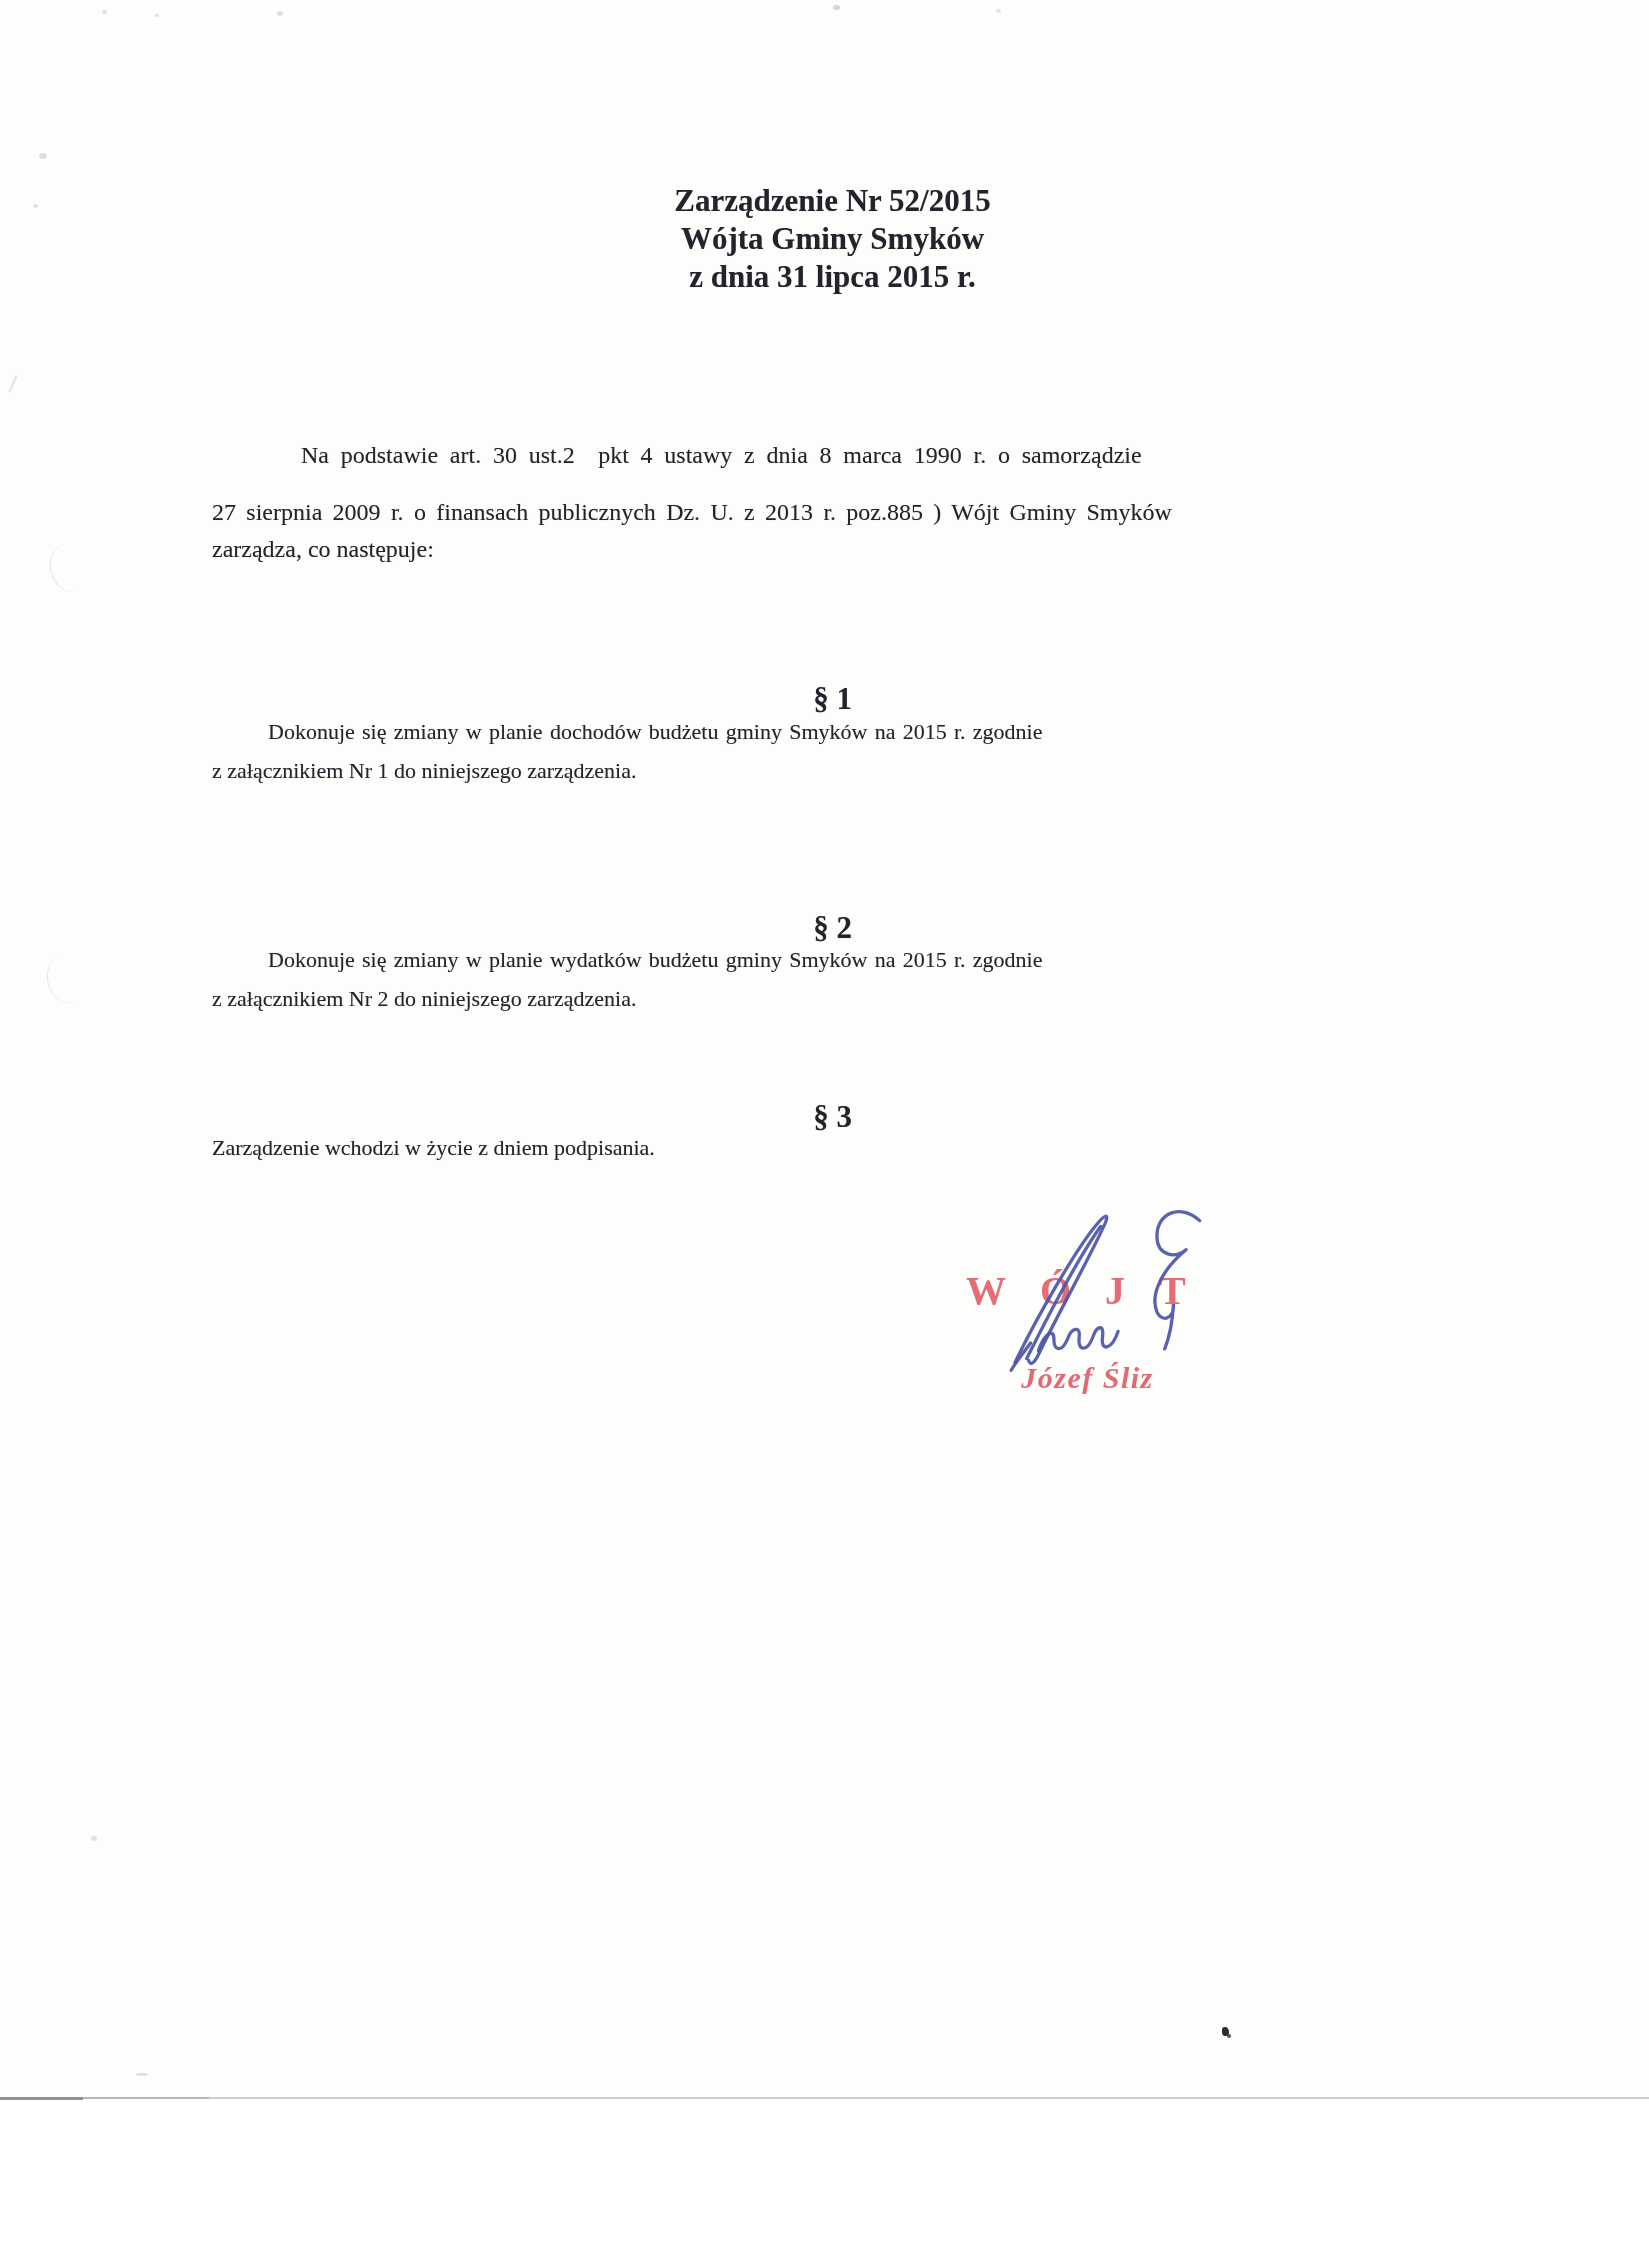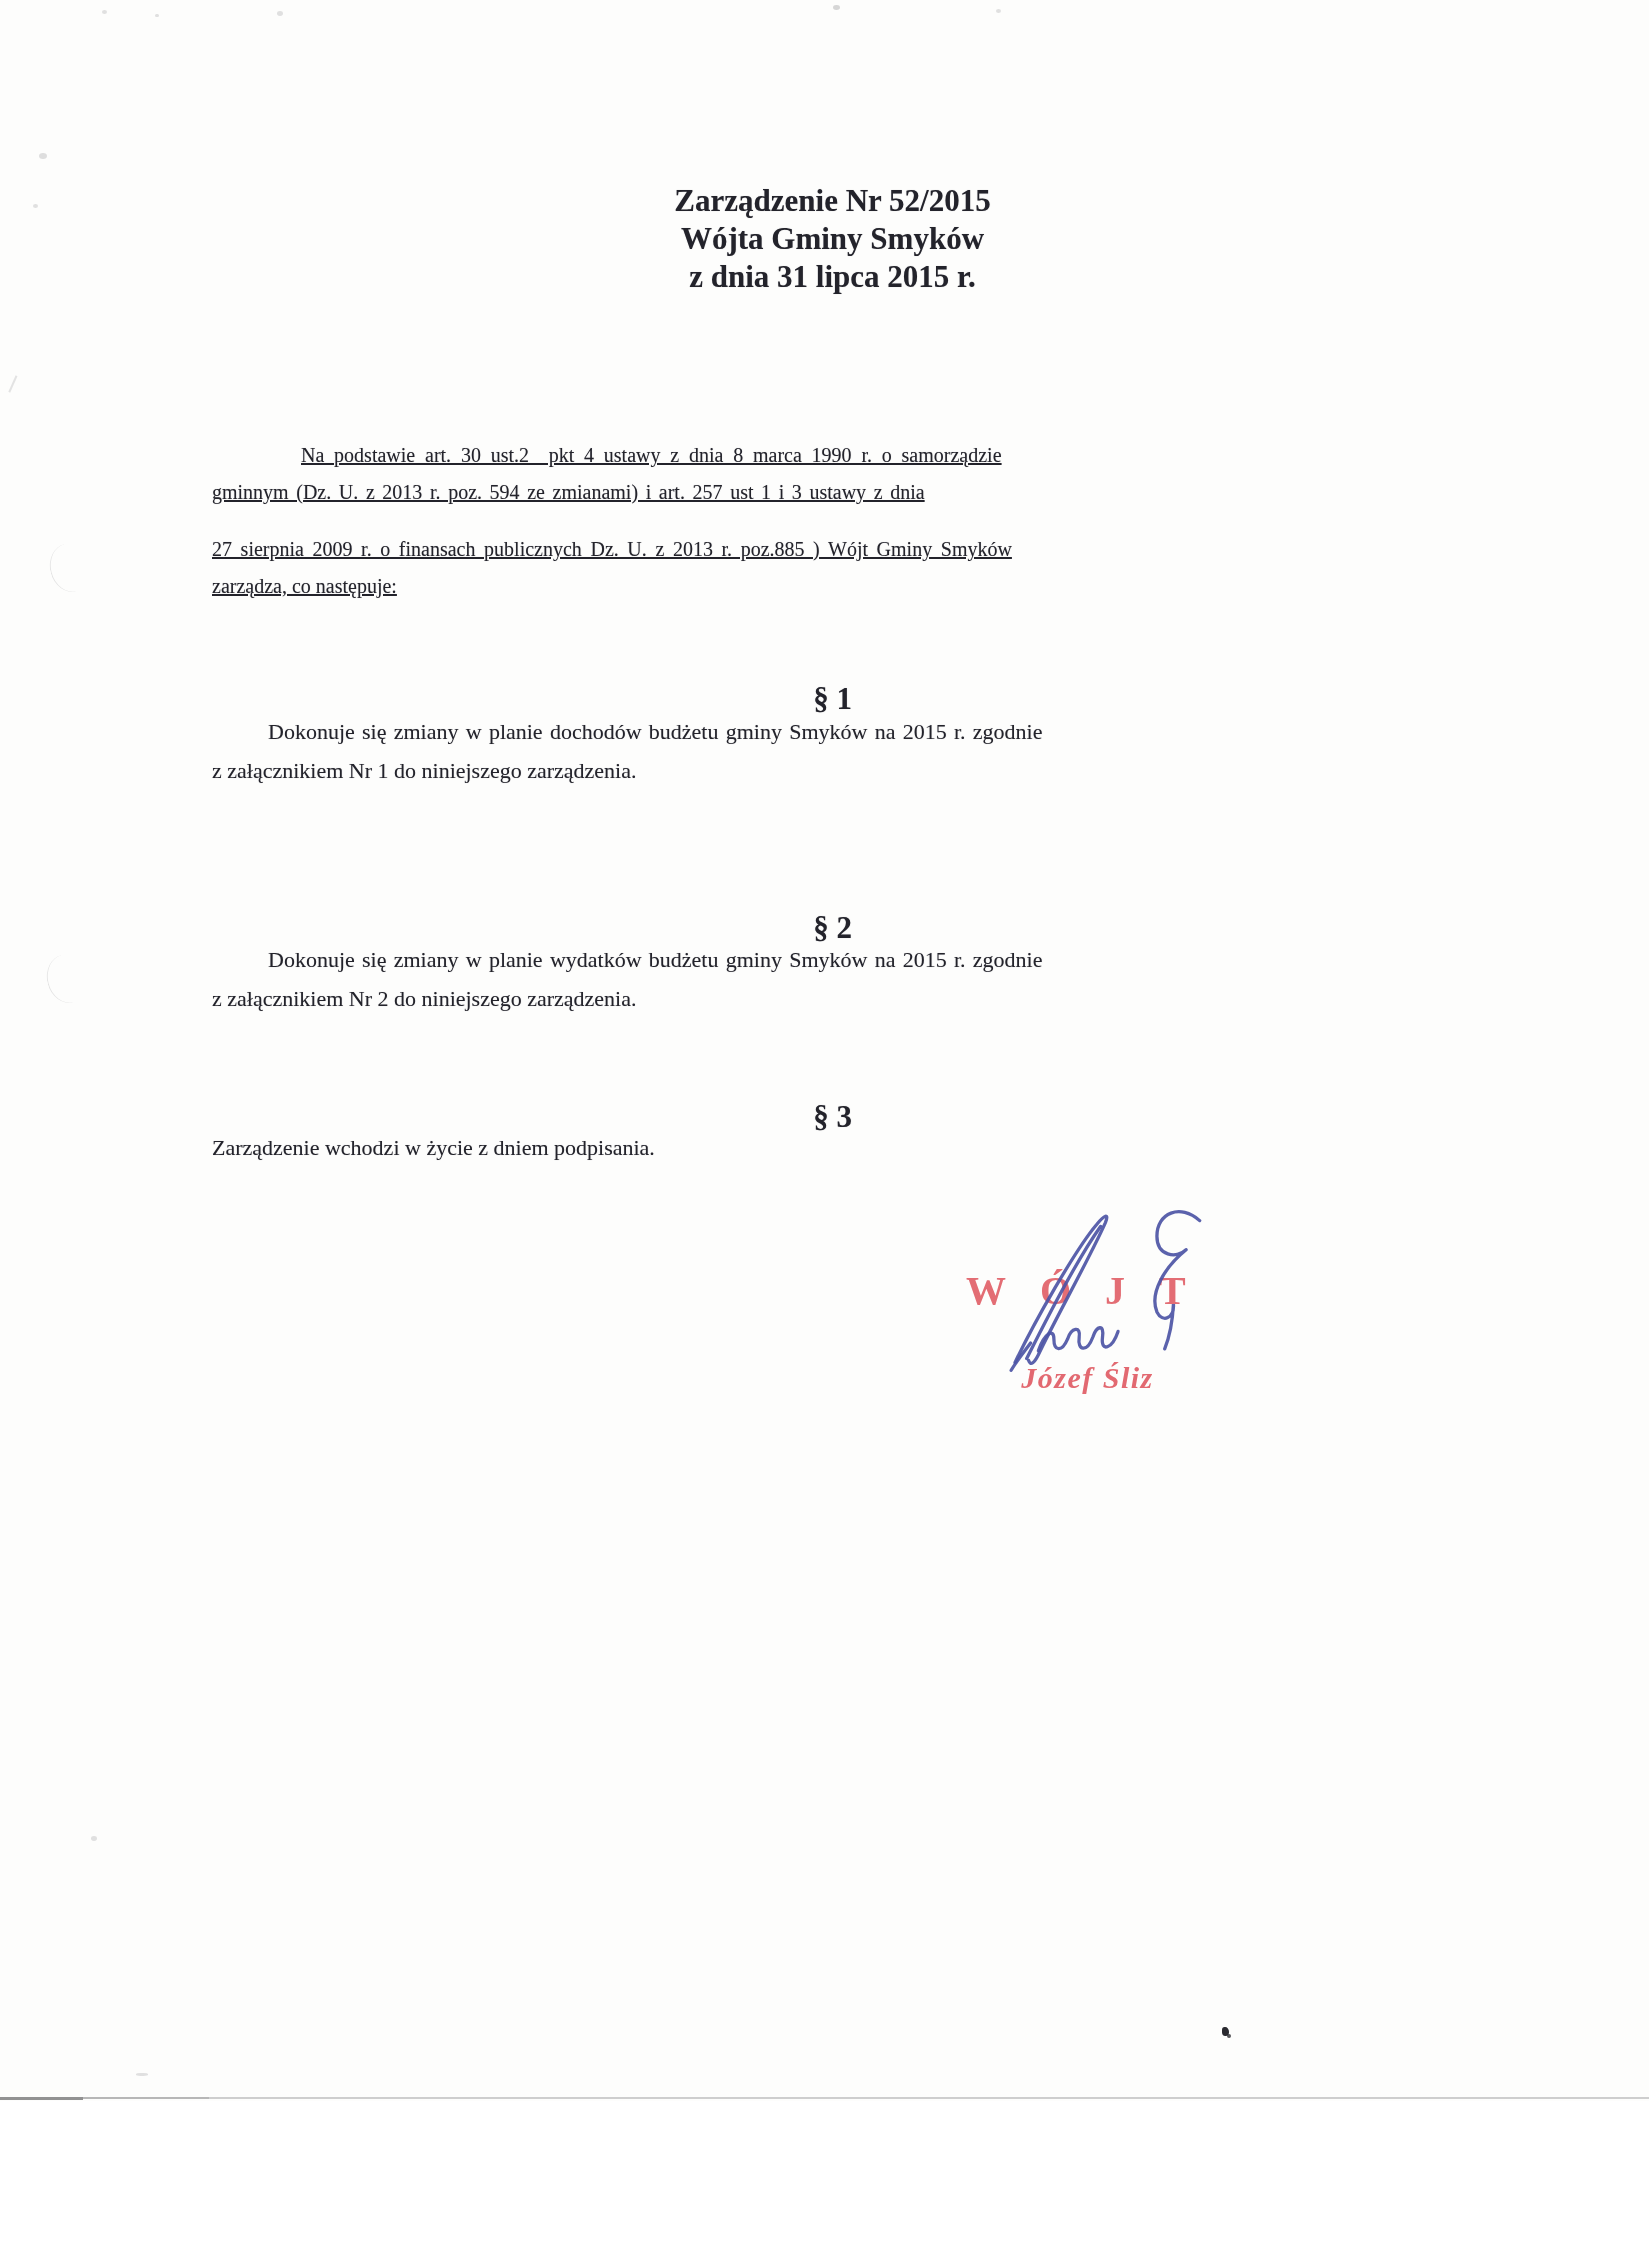--- a/index.html
+++ b/index.html
@@ -16,21 +16,21 @@
     position:absolute;top:182px;left:0;width:1665px;
     text-align:center;font-weight:bold;font-size:31px;line-height:38px;
   }
   .subject-line{
     position:absolute;top:332px;left:0;width:1611px;
     text-align:center;font-weight:bold;font-size:31px;
     word-spacing:.30em;
   }
   .preamble{
     position:absolute;top:437px;left:212px;width:1261px;
-    font-size:20px;line-height:37px;text-decoration:underline;
+    font-size:24px;line-height:37px;
   }
   .line{ white-space:pre; }
   .pre-l1{ text-indent:89px; word-spacing:.24em; }
   .pre-l2{ word-spacing:.13em; }
   .pre-l3{ word-spacing:.18em;margin-top:20px; }
   .section{ position:absolute;left:0;width:1650px; }
   .sec-1{ top:681px; }
   .sec-2{ top:910px; }
   .sec-3{ top:1099px; }
   .sec-number{
@@ -93,21 +93,20 @@
 
   <div class="header-block txt">
     <div class="line">Zarządzenie Nr 52/2015</div>
     <div class="line">Wójta Gminy Smyków</div>
     <div class="line">z dnia 31 lipca 2015 r.</div>
   </div>
 
 
   <div class="preamble txt">
     <div class="line pre-l1">Na podstawie art. 30 ust.2  pkt 4 ustawy z dnia 8 marca 1990 r. o samorządzie</div>
-    <div class="line pre-l2">gminnym (Dz. U. z 2013 r. poz. 594 ze zmianami) i art. 257 ust 1 i 3 ustawy z dnia</div>
     <div class="line pre-l3">27 sierpnia 2009 r. o finansach publicznych Dz. U. z 2013 r. poz.885 ) Wójt Gminy Smyków</div>
     <div class="line">zarządza, co następuje:</div>
   </div>
 
   <div class="section sec-1">
     <div class="sec-number txt">§ 1</div>
     <div class="sec-body txt">
       <div class="line body-l1 indent">Dokonuje się zmiany w planie dochodów budżetu gminy Smyków na 2015 r. zgodnie</div>
       <div class="line">z załącznikiem Nr 1 do niniejszego zarządzenia.</div>
     </div>

